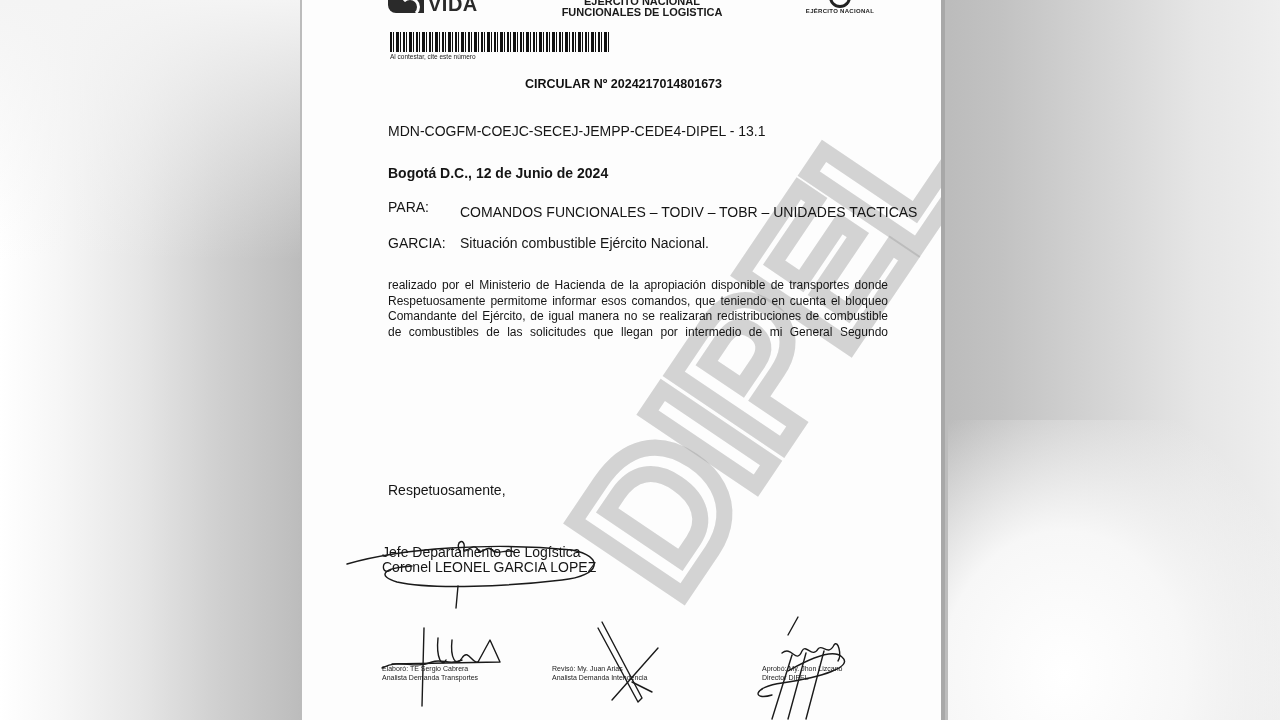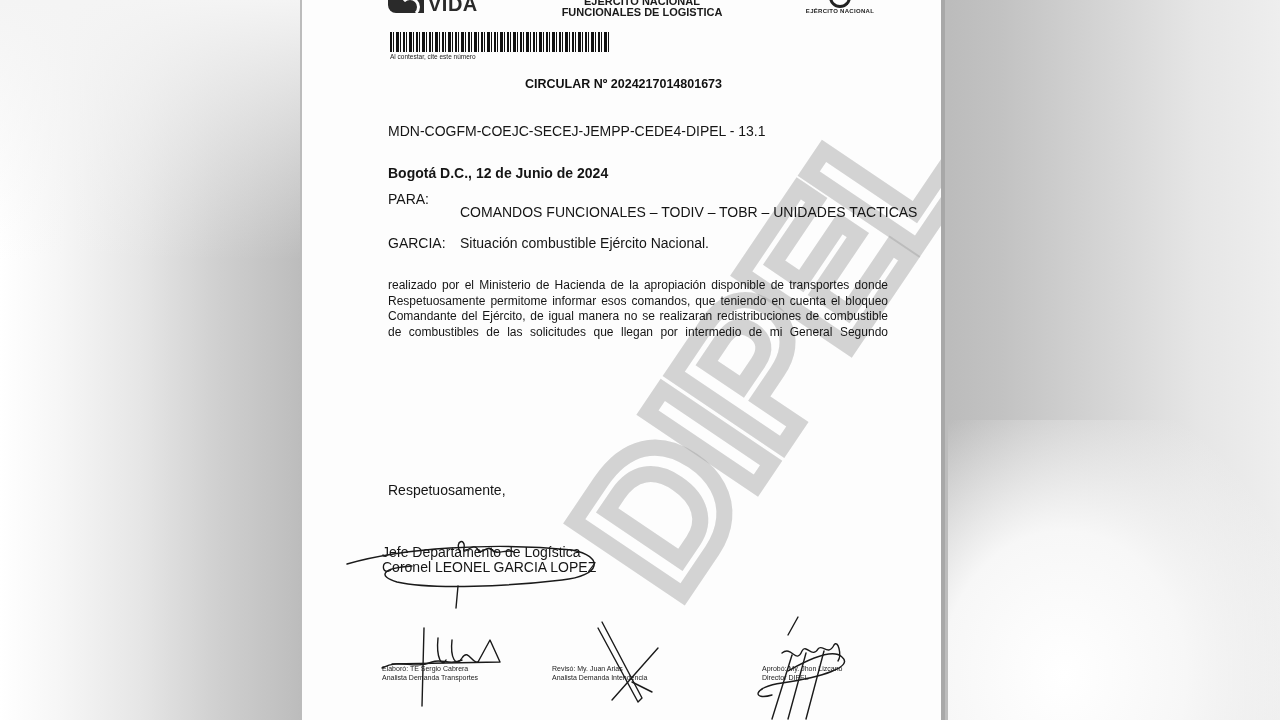--- a/index.html
+++ b/index.html
@@ -76,21 +76,21 @@
         #111 6px, #111 9px, #fdfdfd 9px, #fdfdfd 10px, #111 10px, #111 11px, #fdfdfd 11px, #fdfdfd 13px);
     }
     .barcode-caption { left: 88px; top: 53px; font-size: 6.5px; color: #222; }
     .circular-title {
       left: 0; width: 643px; top: 77px; text-align: center;
       font-weight: bold; font-size: 12.5px; color: #111;
     }
     .text { font-size: 14px; color: #151515; }
     .code-line { left: 86px; top: 123px; }
     .date-line { left: 86px; top: 165px; font-weight: bold; }
-    .para-label { left: 86px; top: 191px; }
+    .para-label { left: 86px; top: 199px; }
     .para-value { left: 158px; top: 204px; }
     .asunto-label { left: 86px; top: 235px; }
     .asunto-value { left: 158px; top: 235px; }
     .body-text {
       left: 86px; top: 278px; width: 500px;
       font-size: 12px; line-height: 15.6px; color: #151515;
       text-align: justify; text-align-last: left;
     }
     .body-text span { display: block; text-align: justify; text-align-last: justify; }
     .body-text span.last { text-align-last: left; }

